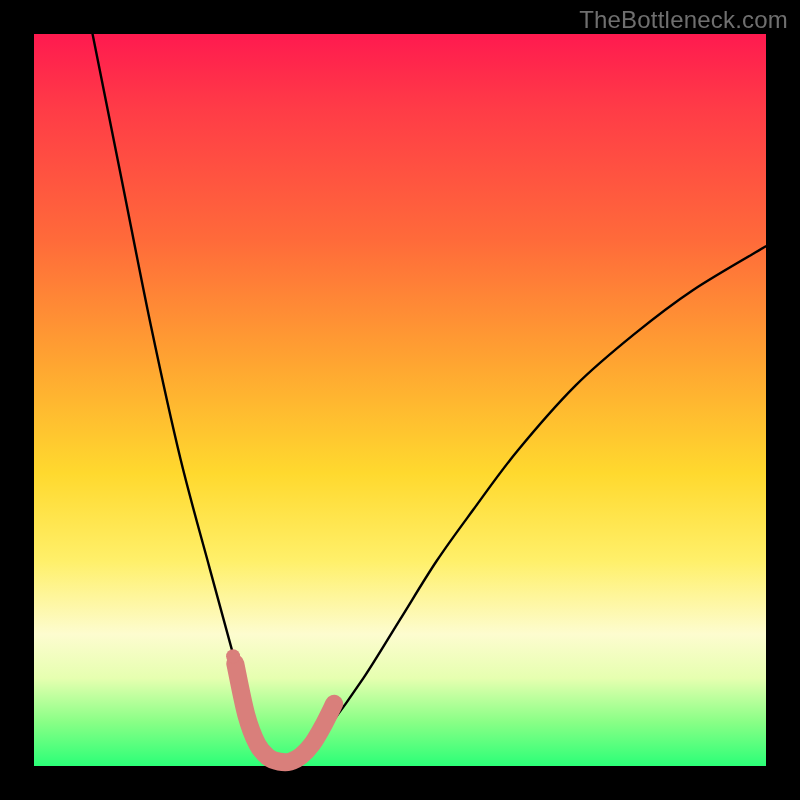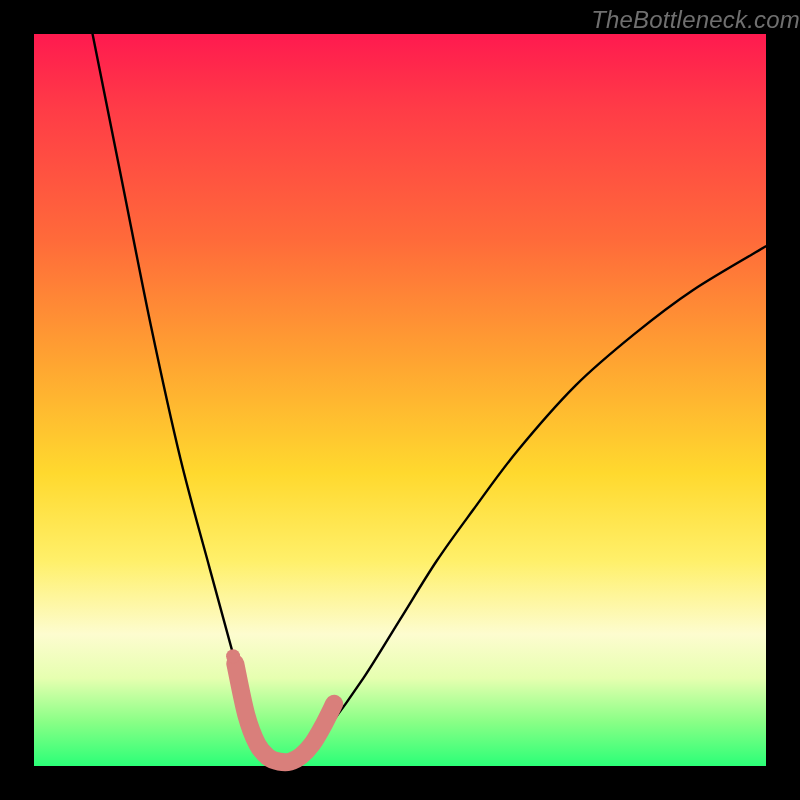--- a/index.html
+++ b/index.html
@@ -36,27 +36,26 @@
       #fff06a 72%,
       #fdfccf 82%,
       #e6ffb0 88%,
       #89ff86 94%,
       #2bff77 100%
     );
   }
   .watermark {
     position: absolute;
     top: 6px;
-    right: 0;
+    right: 12px;
     color: #6f6f6f;
     font-size: 24px;
     font-weight: 500;
     letter-spacing: 0.2px;
     user-select: none;
-    font-style: italic;
   }
   svg.curve {
     position: absolute;
     left: 0;
     top: 0;
     width: 732px;
     height: 732px;
     overflow: visible;
   }
 </style>

